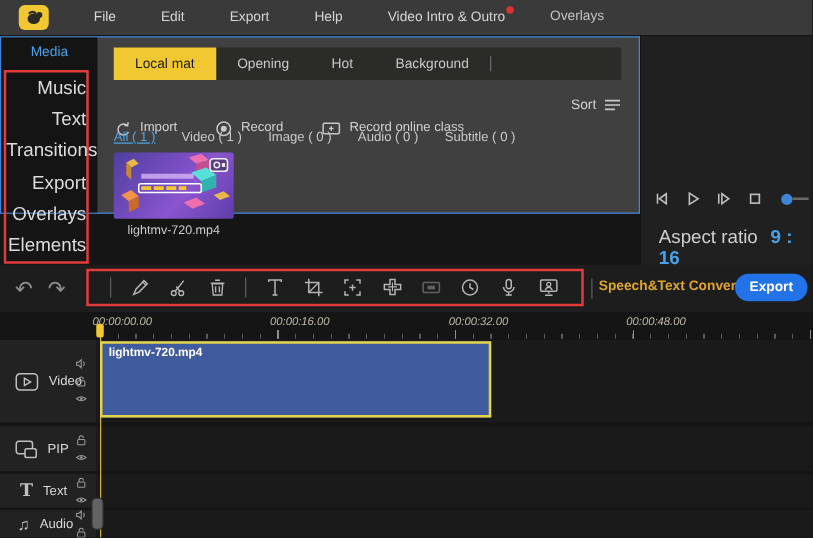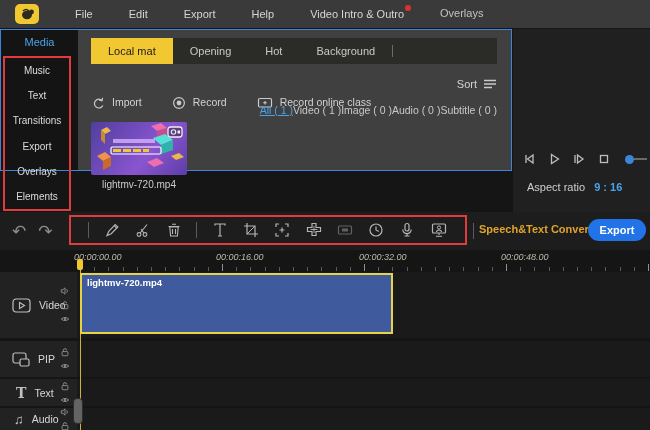--- a/index.html
+++ b/index.html
@@ -22,50 +22,50 @@
   .window-title{position:absolute;left:440px;top:7px;color:#c2c2c2;font-size:11px;}
 
   
   .media-panel{position:absolute;left:0;top:29px;width:512px;height:142px;
     border:1px solid #3d85d8;box-sizing:border-box;background:#404040;}
   .media-sidebar{position:absolute;left:0;top:0;width:77px;height:100%;background:#141414;}
   .sidebar-active{height:25px;line-height:25px;text-align:center;color:var(--accent-blue);
     font-size:11px;cursor:pointer;}
   .sidebar-redbox{position:absolute;left:2px;top:26px;width:64px;height:151px;
     border:2px solid var(--highlight-red);display:flex;flex-direction:column;justify-content:space-around;}
-  .sidebar-item{text-align:center;color:#dcdcdc;font-size:10px;cursor:pointer;}
+  .sidebar-item{text-align:right;color:#dcdcdc;font-size:15px;cursor:pointer;}
   .media-content{position:absolute;left:77px;top:0;right:0;bottom:0;}
   .tabstrip{position:absolute;left:13px;top:8px;right:14px;height:26px;background:#2b2b28;
     display:flex;align-items:center;}
   .tab{font-size:11px;color:#c9c9c9;padding:0 17px;line-height:26px;cursor:pointer;}
   .tab.active{background:var(--accent-yellow);color:#1d1d1d;}
   .tab-sep{width:1px;height:12px;background:#6a6a6a;}
   .action-row{position:absolute;left:13px;top:42px;right:14px;height:24px;
     display:flex;align-items:center;gap:30px;}
   .action{display:flex;align-items:flex-start;gap:7px;color:#d2d2d2;font-size:10.5px;cursor:pointer;margin-top:37px;}
   .sort-btn{margin-left:auto;display:flex;align-items:center;gap:6px;color:#d2d2d2;
     font-size:11px;cursor:pointer;}
   .filter-row{position:absolute;left:13px;top:70px;right:14px;height:20px;
-    display:flex;align-items:center;justify-content:flex-end;}
+    display:flex;align-items:center;gap:21px;}
   .filter{font-size:10.5px;color:#c9c9c9;cursor:pointer;}
   .filter.active{color:var(--accent-blue);text-decoration:underline;}
   .thumb-card{position:absolute;left:13px;top:92px;width:96px;cursor:pointer;}
   .thumb{width:96px;height:53px;position:relative;border-radius:2px;overflow:hidden;
     background:linear-gradient(130deg,#4f3f9e 0%,#7a4fc4 45%,#8a55cf 60%,#5d3da8 100%);}
   .cam-badge{position:absolute;right:4px;top:4px;}
   .thumb-label{margin-top:4px;text-align:center;color:#cccccc;font-size:10px;}
 
   
   .preview-panel{position:absolute;left:513px;top:29px;width:137px;height:183px;background:#202020;}
   .playback{position:absolute;left:8px;top:122px;display:flex;align-items:center;gap:9px;}
   .pb-btn{cursor:pointer;}
   .vol-slider{display:flex;align-items:center;margin-left:4px;cursor:pointer;}
   .vol-knob{width:9px;height:9px;border-radius:50%;background:#3d85d8;}
   .vol-track{width:13px;height:2px;background:#6a6a6a;}
-  .aspect{position:absolute;left:14px;top:152px;font-size:11px;color:#cfcfcf;}
+  .aspect{position:absolute;left:14px;top:152px;font-size:15px;color:#cfcfcf;}
   .aspect .blue{color:var(--accent-blue);margin-left:6px;font-weight:bold;}
 
   
   .toolbar{position:absolute;left:0;top:212px;width:650px;height:38px;background:#1d1d1d;}
   .undo-redo{position:absolute;left:12px;top:0;height:38px;display:flex;align-items:center;gap:12px;
     color:#8f8f8f;font-size:17px;}
   .undo-redo span{cursor:pointer;line-height:1;}
   .tool-redbox{position:absolute;left:69px;top:3px;width:398px;height:30px;
     border:2px solid var(--highlight-red);box-sizing:border-box;
     display:flex;align-items:center;justify-content:space-evenly;padding:0 4px;}

